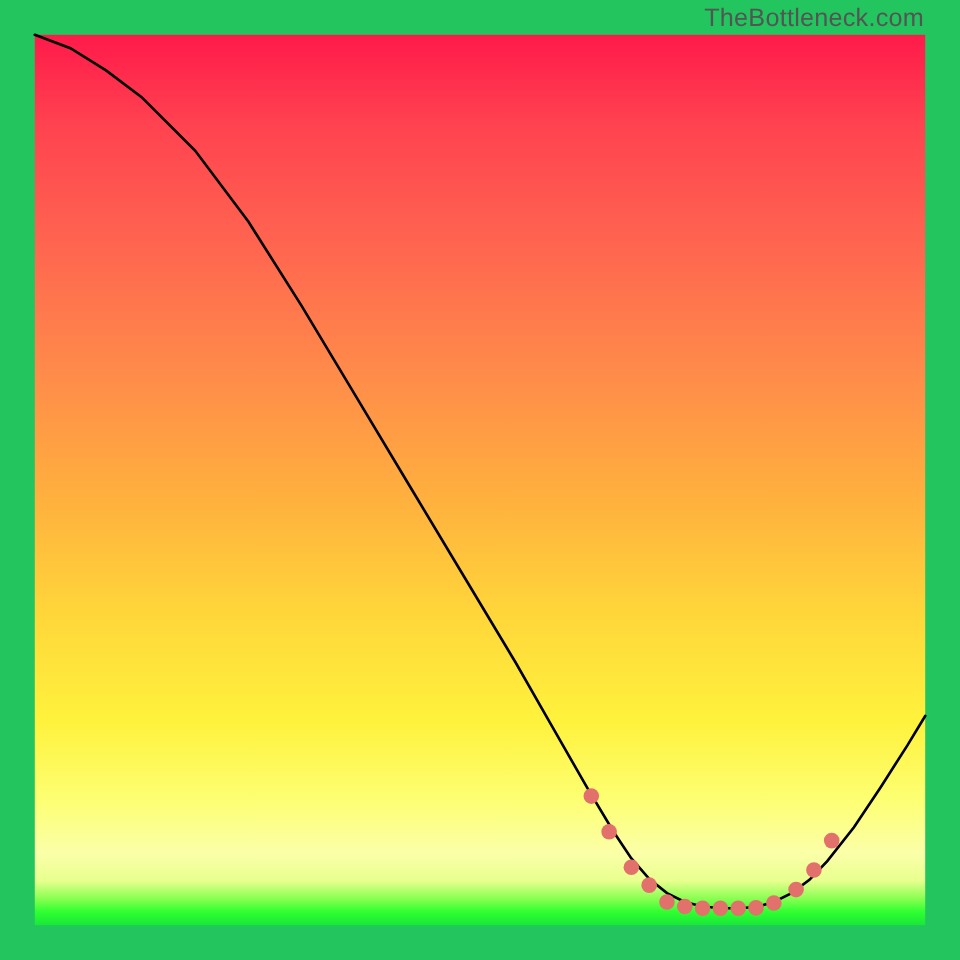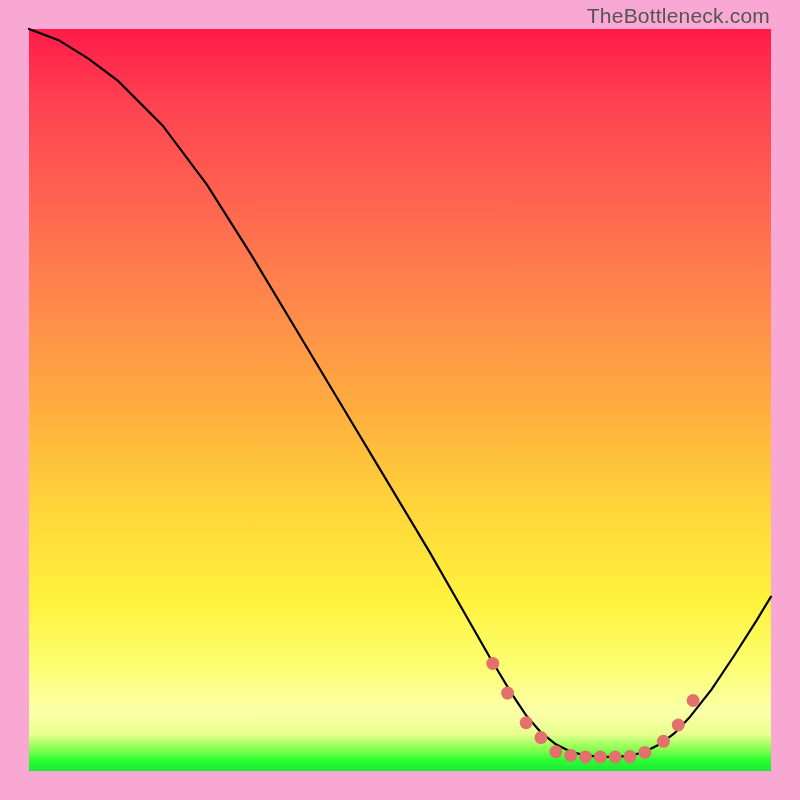--- a/index.html
+++ b/index.html
@@ -8,21 +8,21 @@
     width: 800px;
     height: 800px;
     overflow: hidden;
     background: #000;
     font-family: Arial, Helvetica, sans-serif;
   }
   .chart-container {
     position: relative;
     width: 800px;
     height: 800px;
-    background: #f9a8d4;
+    background: #22c55e;
   }
   .plot-area {
     position: absolute;
     left: 29px;
     top: 29px;
     width: 742px;
     height: 742px;
     
     background: linear-gradient(
       to bottom,

